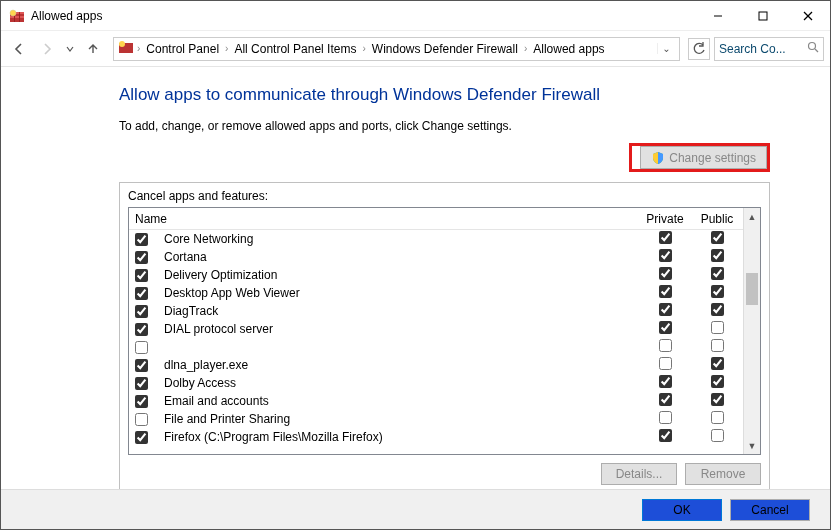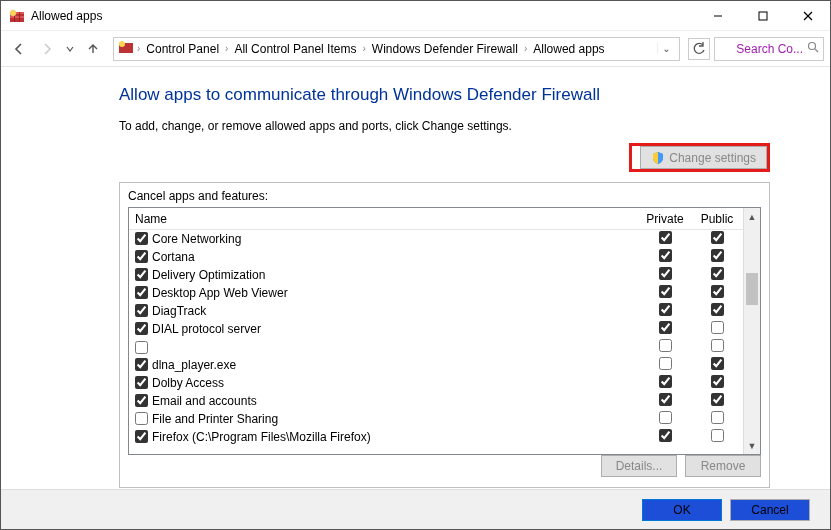--- a/index.html
+++ b/index.html
@@ -50,21 +50,21 @@
     font-size: 12px;
     overflow:hidden;
     margin: 0 4px;
   }
   .breadcrumb .crumb { padding: 0 3px; white-space:nowrap; }
   .breadcrumb .sep { color:#888; font-size:10px; padding:0 1px;}
   .breadcrumb .dropbtn { margin-left:auto; border-left:1px solid #eee; width:18px; text-align:center; color:#555; font-size:10px;}
   .refresh { width:22px; height:22px; border:1px solid #ccc; display:flex;align-items:center;justify-content:center; color:#555;}
   .searchbox {
     width: 110px; height:24px; border:1px solid #ccc;
-    display:flex; align-items:center; padding: 0 4px; color:#a21caf; gap:4px;text-align:right;
+    display:flex; align-items:center; padding: 0 4px; color:#0c4a6e; gap:4px;
   }
   .searchbox .ph { flex:1; overflow:hidden; white-space:nowrap; text-overflow:ellipsis;}
   
   .content {
     flex:1;
     padding: 18px 60px 0 118px;
     overflow:auto;
   }
   .heading { color:#003399; font-size:17px; margin-bottom:14px; }
   .subheading { margin-bottom:10px; }
@@ -94,28 +94,28 @@
     display:flex; height:22px; align-items:center;
     border-bottom:1px solid #e5e5e5;
     font-size:12px;
   }
   .col-name { flex:1; padding-left:6px; }
   .col-priv, .col-pub { width:52px; text-align:center; }
   .rows { }
   .row {
     display:flex; height:18px; align-items:center;
   }
-  .row .cell-name { flex:1; padding-left:6px; display:flex; align-items:flex-start; gap:4px;}
+  .row .cell-name { flex:1; padding-left:6px; display:flex; align-items:flex-end; gap:16px;}
   .row .cell-chk { width:52px; text-align:center; }
   input[type=checkbox] { width:13px; height:13px; margin:0; accent-color:#333; }
   .scrollbar { width:17px; background:#f0f0f0; border-left:1px solid #ddd; display:flex; flex-direction:column;}
   .sb-btn { height:17px; display:flex;align-items:center;justify-content:center; color:#555; font-size:9px; background:#f0f0f0;}
   .sb-track { flex:1; position:relative; }
   .sb-thumb { position:absolute; left:2px; right:2px; top:48px; height:32px; background:#c2c2c2; }
-  .panel-buttons { display:flex; justify-content:flex-end; gap:8px; }
+  .panel-buttons { display:flex; justify-content:flex-end; gap:8px; margin-top:8px; }
   .btn-std {
     min-width:76px; height:22px; border:1px solid #adadad; background:#e1e1e1;
     font-size:12px; color:#888; display:flex;align-items:center;justify-content:center;
   }
   
   .footer {
     height:40px; border-top:1px solid #ddd; background:#f0f0f0;
     display:flex; align-items:center; justify-content:flex-end; padding-right:20px; gap:8px;
   }
   .footer .btn-std { color:#000; background:#1d4ed8; border:1px solid #adadad; min-width:80px; }

